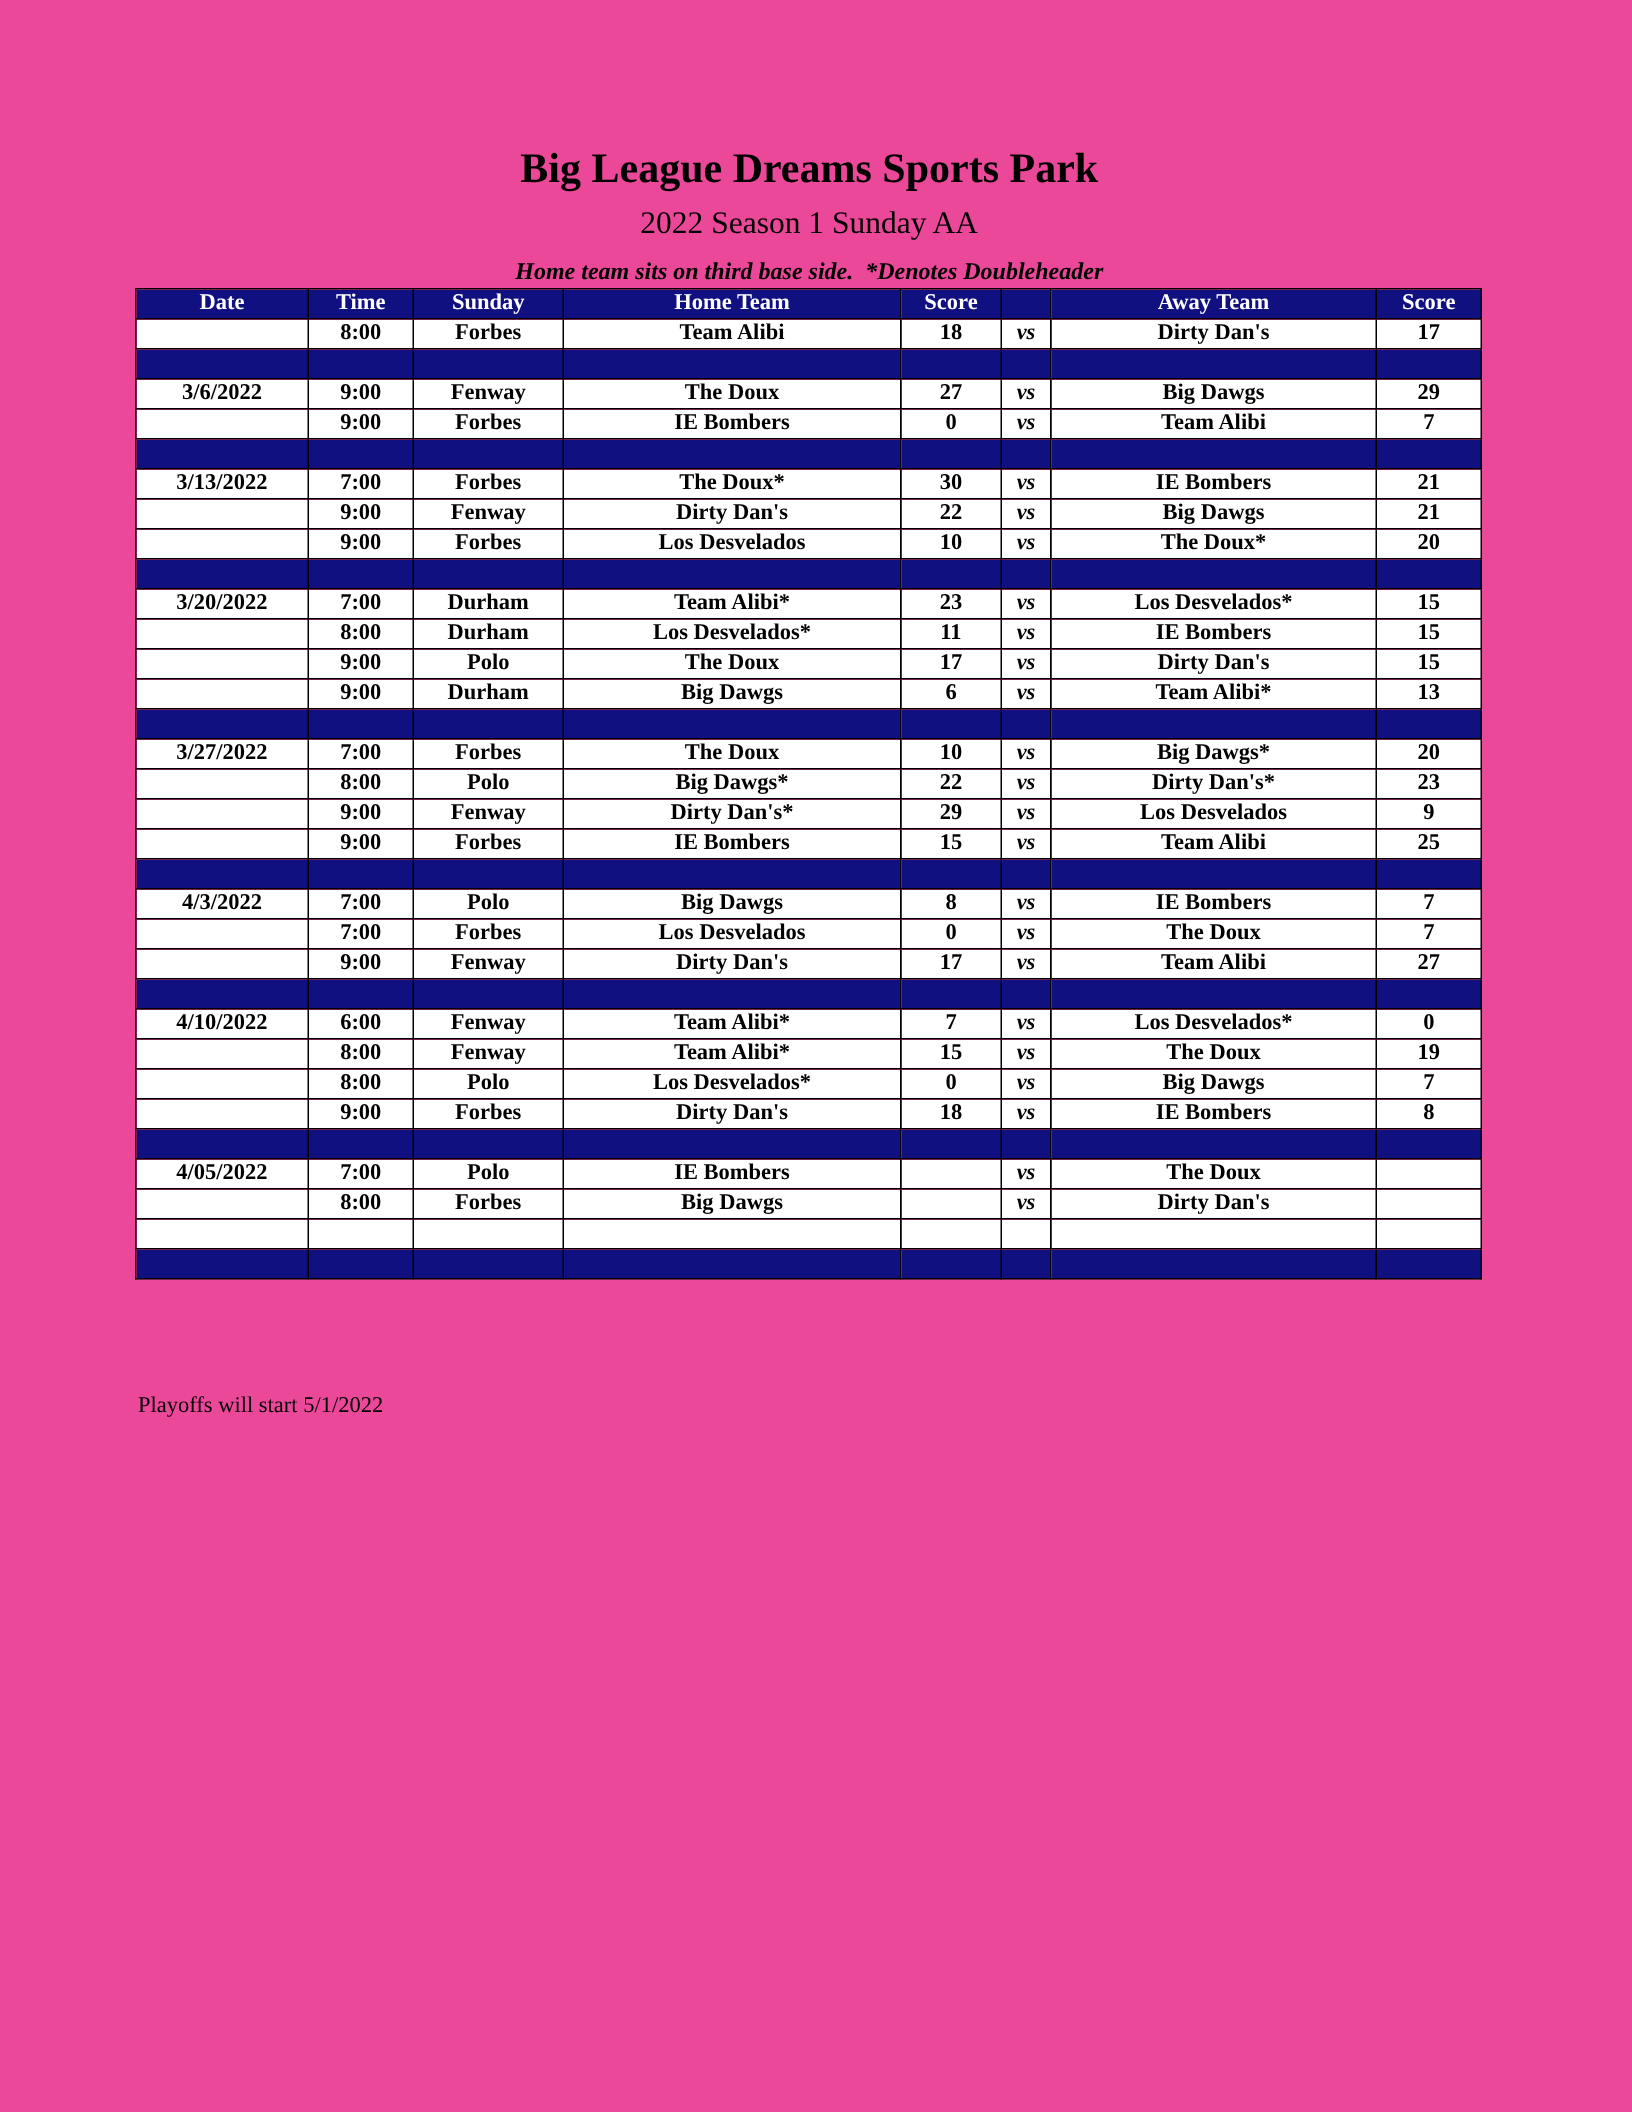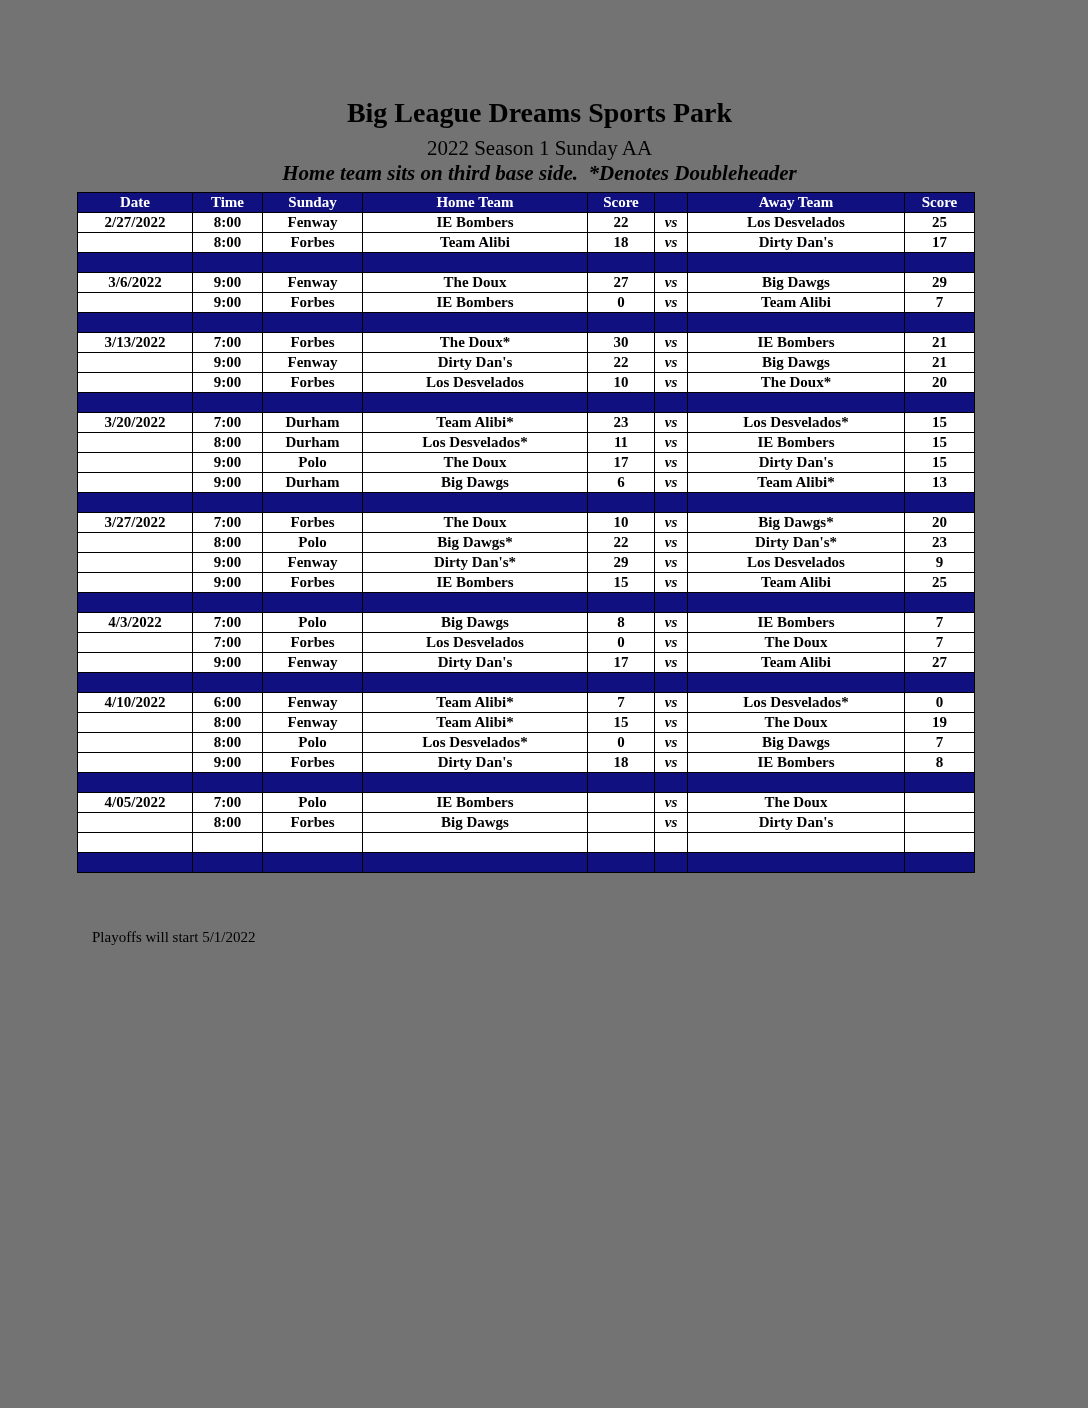--- a/index.html
+++ b/index.html
@@ -7,21 +7,21 @@
     --yellow: #ffff00;
     --yellow-text: #1c1c78;
     --header-text: #ffffff;
   }
   * { box-sizing: border-box; }
   html, body { margin: 0; padding: 0; background: #ffffff; }
   .sheet {
     position: relative;
     width: 1088px;
     height: 1408px;
-    background: #737373;
+    background: #ec4899;
     font-family: "Liberation Serif", "DejaVu Serif", serif;
     overflow: hidden;
   }
   .header-block {
     position: absolute;
     left: 91px;
     top: 98px;
     width: 897px;
     text-align: center;
     color: #000000;
@@ -31,29 +31,29 @@
     font-weight: bold;
     line-height: 1.1;
     letter-spacing: 0px;
   }
   .doc-subtitle {
     font-size: 21px;
     font-weight: normal;
     margin-top: 7px;
   }
   .doc-note {
-    font-size: 21px;
+    font-size: 16px;
     font-weight: bold;
     font-style: italic;
-    margin-top: 0;
+    margin-top: 12px;
     white-space: pre;
   }
   table.schedule {
     position: absolute;
-    left: 77px;
+    left: 90px;
     top: 192px;
     width: 897px;
     border-collapse: collapse;
     table-layout: fixed;
   }
   table.schedule td, table.schedule th {
     border: 1.6px solid #000000;
     height: 20px;
     padding: 0 2px;
     font-size: 15px;
@@ -120,30 +120,20 @@
           <th>Sunday</th>
           <th>Home Team</th>
           <th>Score</th>
           <th></th>
           <th>Away Team</th>
           <th>Score</th>
         </tr>
     </thead>
     <tbody>
         <tr class="game-row">
-          <td>2/27/2022</td>
-          <td>8:00</td>
-          <td>Fenway</td>
-          <td>IE Bombers</td>
-          <td>22</td>
-          <td class="vs-cell">vs</td>
-          <td class="win">Los Desvelados</td>
-          <td class="win">25</td>
-        </tr>
-        <tr class="game-row">
           <td></td>
           <td>8:00</td>
           <td>Forbes</td>
           <td class="win">Team Alibi</td>
           <td class="win">18</td>
           <td class="vs-cell">vs</td>
           <td>Dirty Dan's</td>
           <td>17</td>
         </tr>
         <tr class="separator-row">

